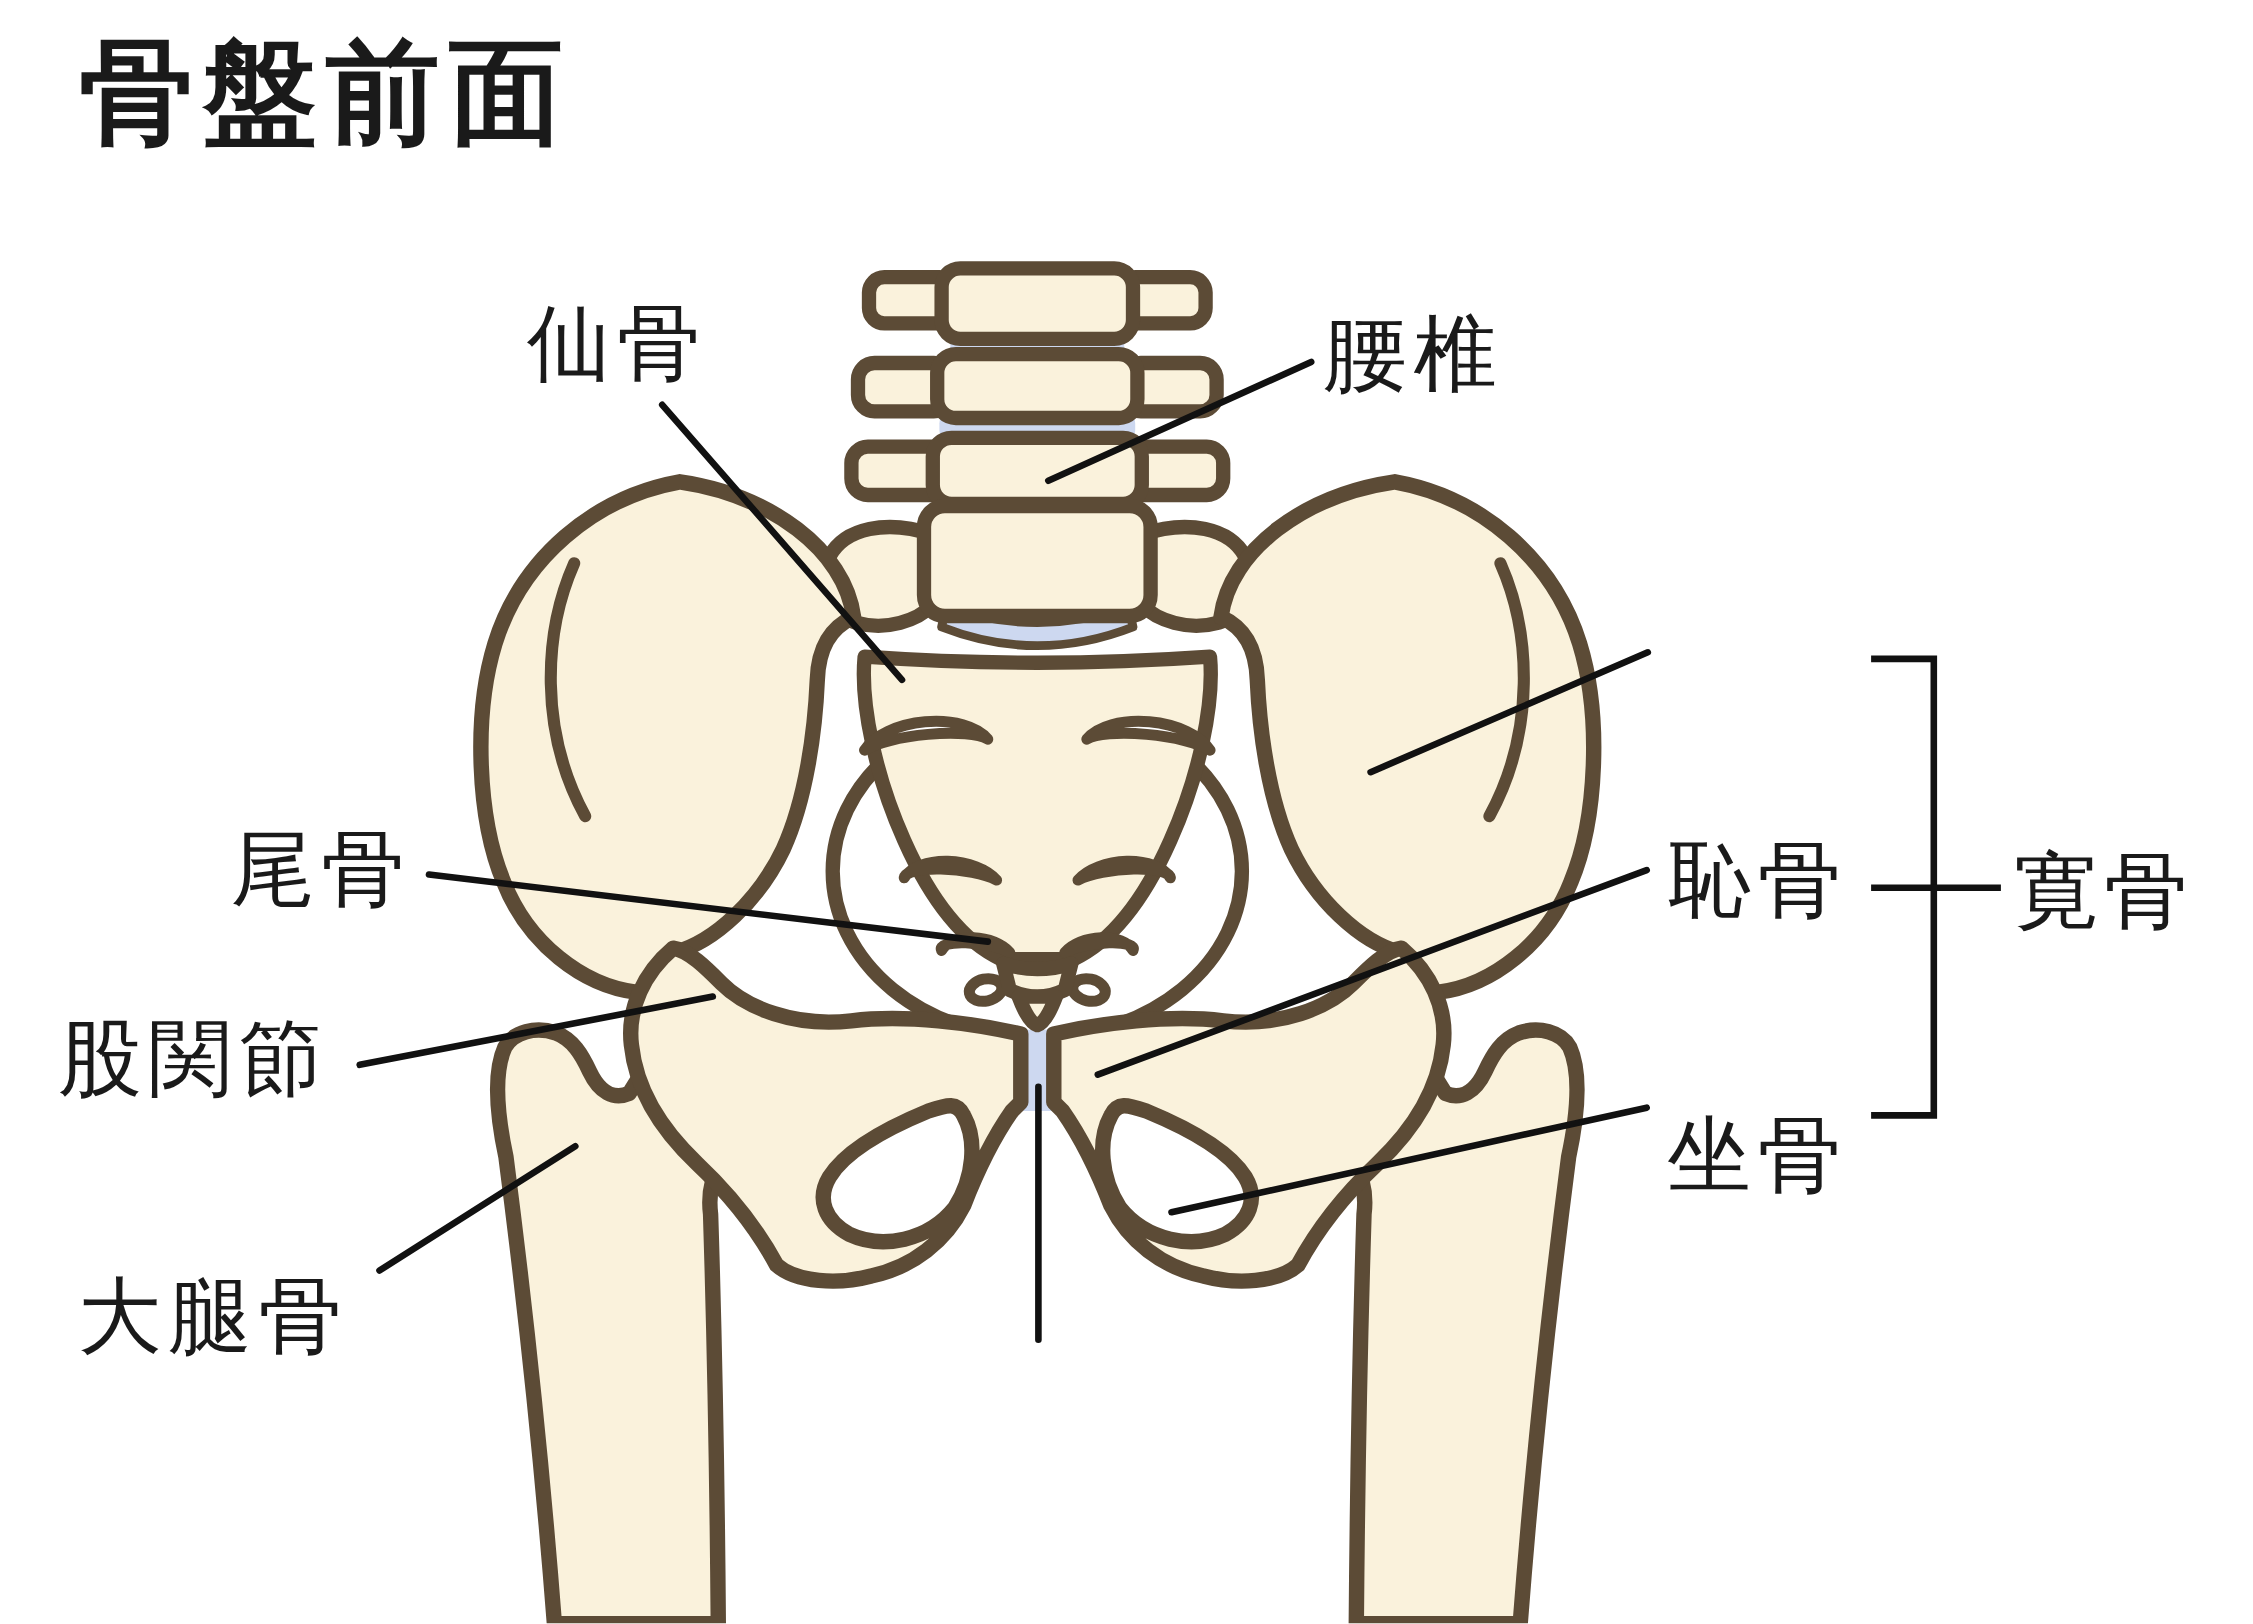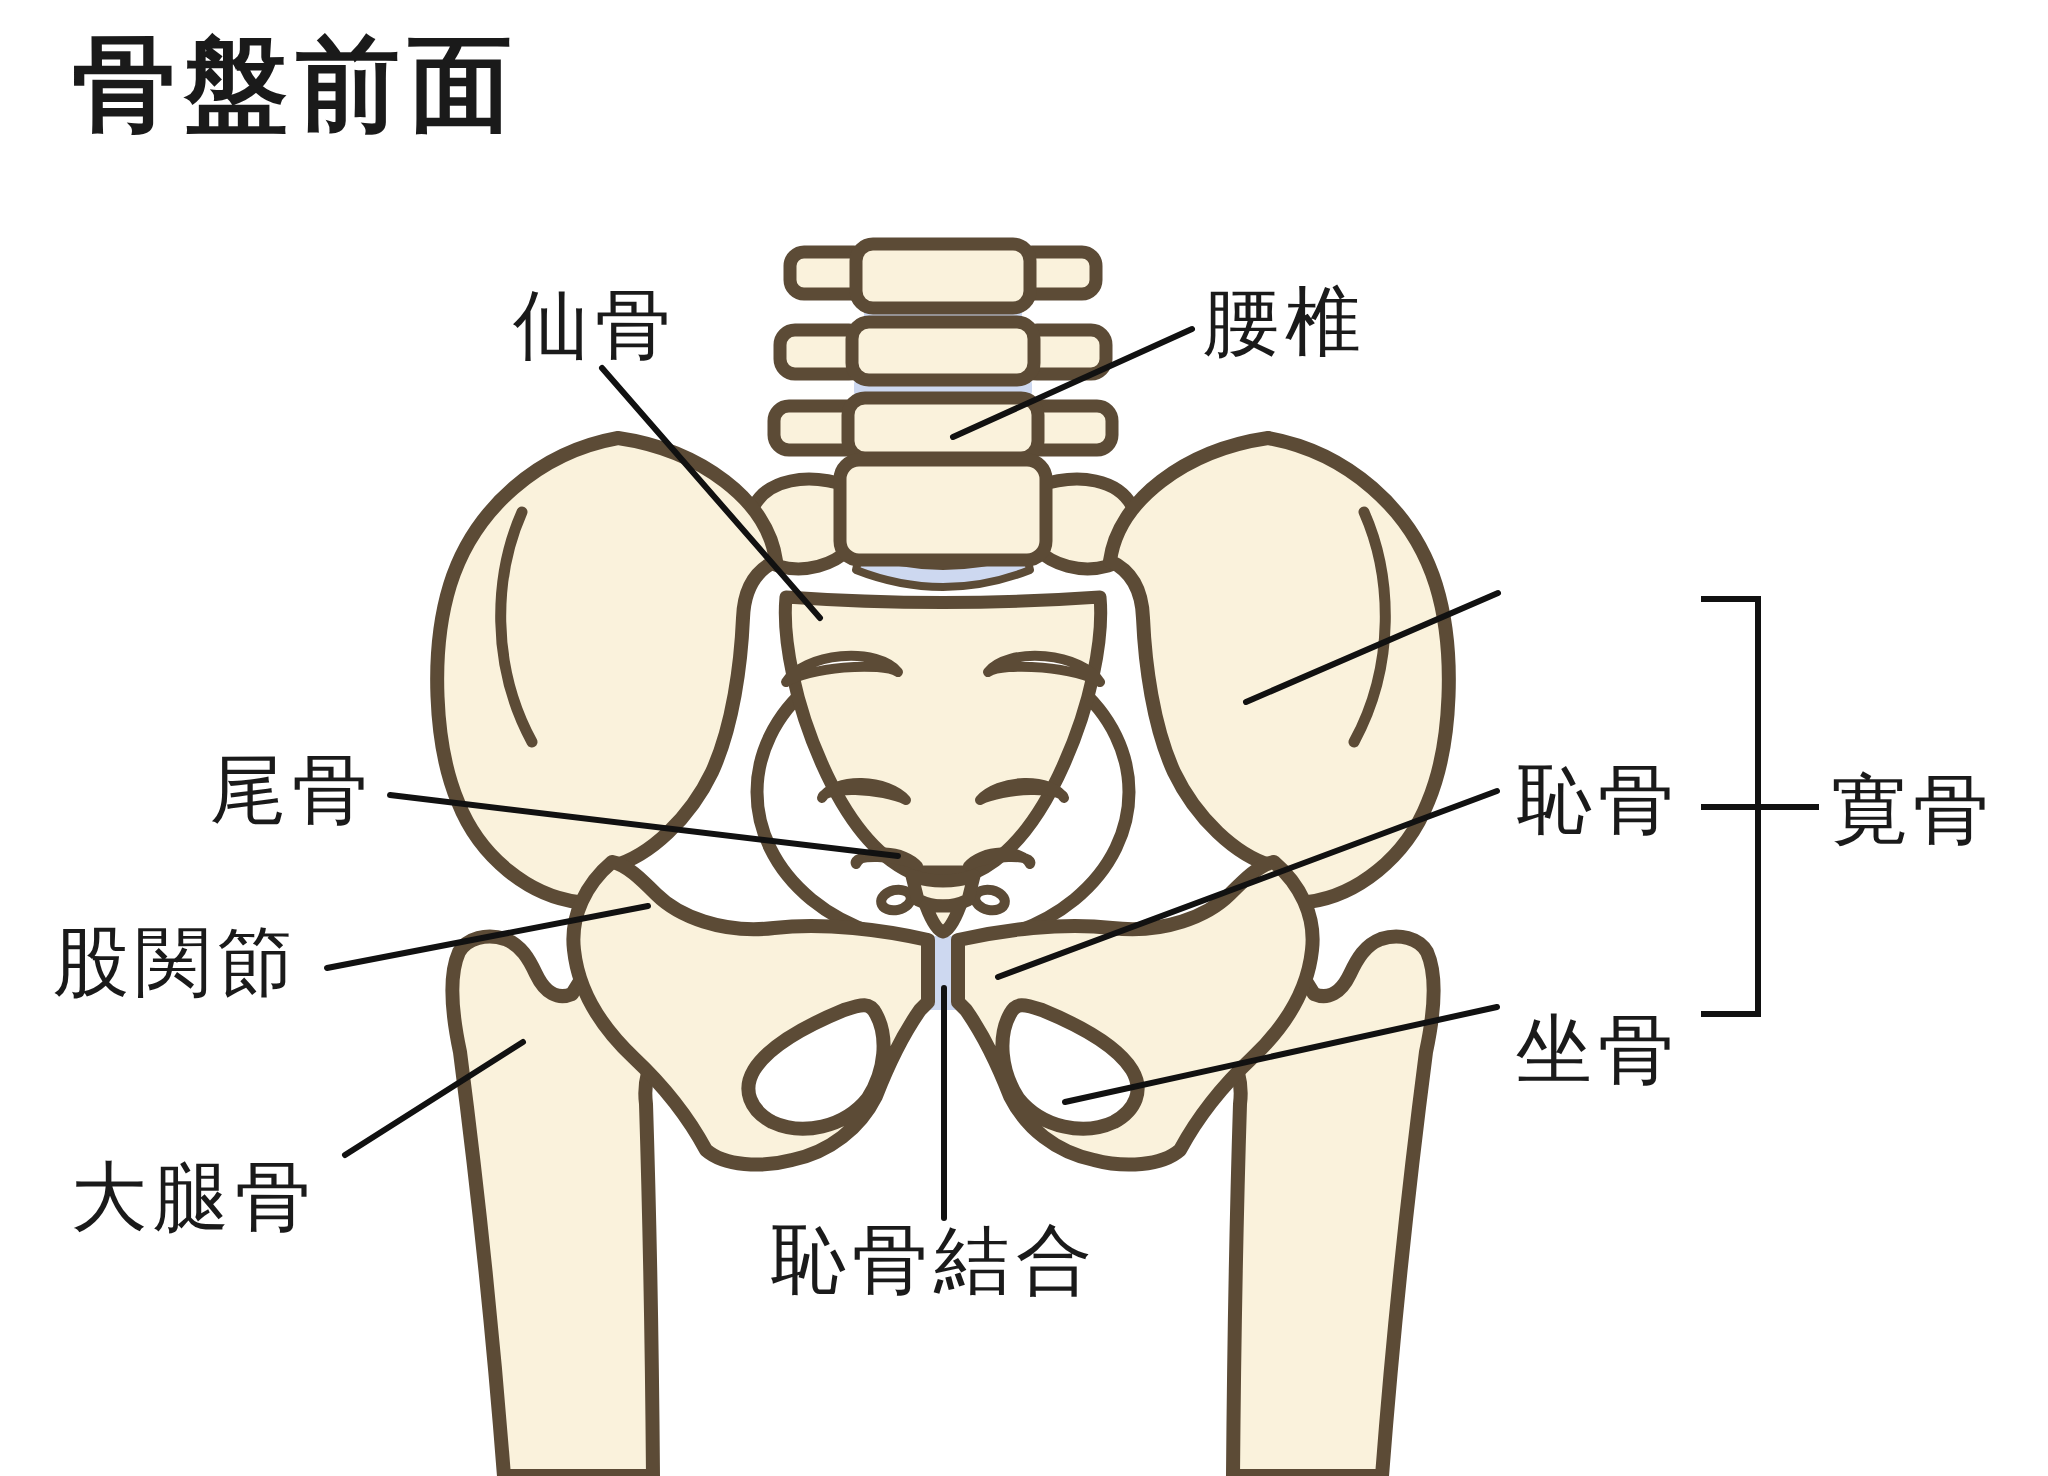--- a/index.html
+++ b/index.html
@@ -137,31 +137,30 @@
     </g>
 
     <g stroke="#111111" stroke-width="6" fill="none" stroke-linecap="square">
       <path d="M1704,599 H1758 V1014 H1704"></path>
       <path d="M1704,807 H1816"></path>
     </g>
   </svg>
 
   <div class="lbl title" style="left:72px;top:32px;">骨盤前面</div>
 
-  <div class="lbl" style="left:513px;top:274px;margin-top:13px;">仙骨</div>
+  <div class="lbl" style="left:479px;top:274px;">仙骨</div>
 
   <div class="lbl" style="left:1203px;top:284px;">腰椎</div>
 
 
   <div class="lbl" style="left:1516px;top:762px;">恥骨</div>
 
   <div class="lbl" style="left:1831px;top:772px;">寛骨</div>
 
   <div class="lbl" style="left:1516px;top:968px;margin-top:44px;">坐骨</div>
 
   <div class="lbl" style="left:210px;top:752px;">尾骨</div>
 
   <div class="lbl" style="left:53px;top:924px;">股関節</div>
 
   <div class="lbl" style="left:71px;top:1159px;">大腿骨</div>
 
-  <div class="lbl" style="left:770px;top:1222px;">恥骨結合</div>
 </div>
 
 </body></html>

